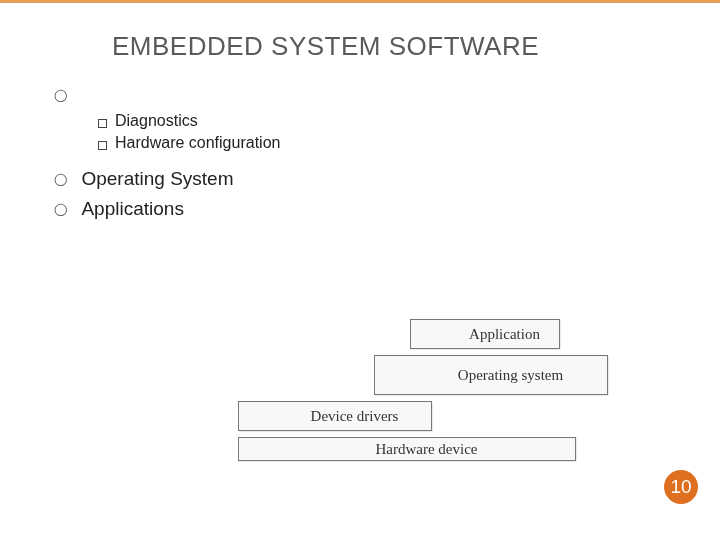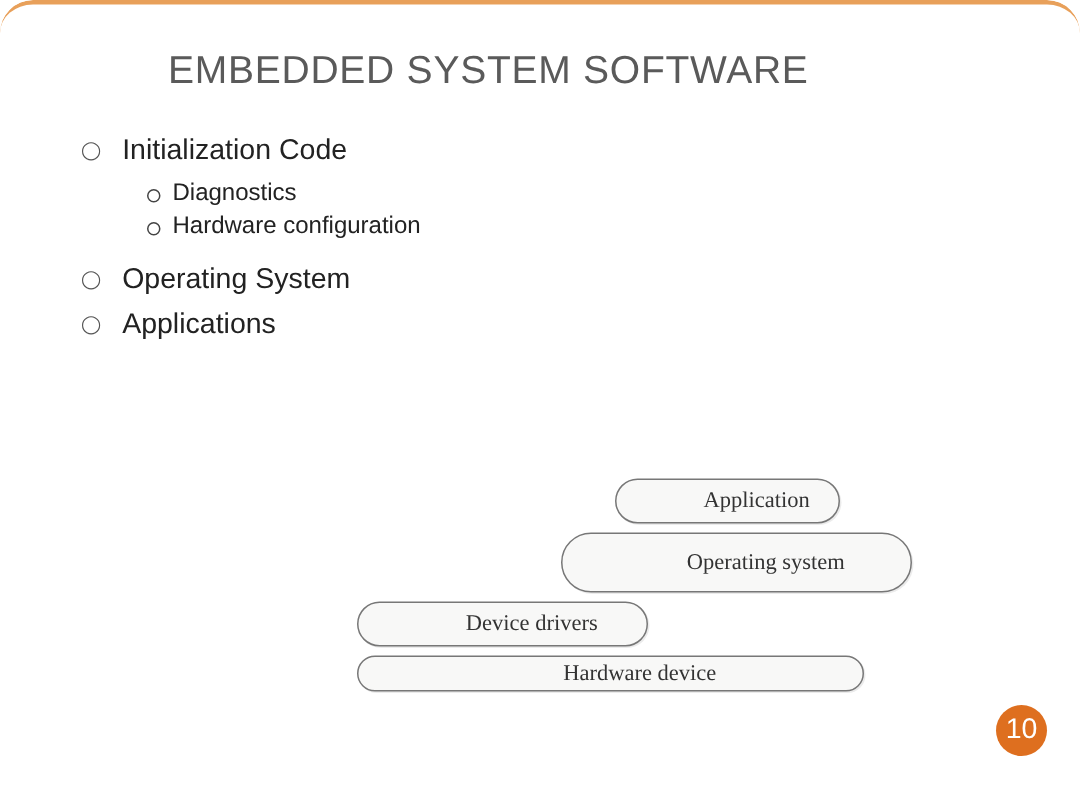--- a/index.html
+++ b/index.html
@@ -1,15 +1,15 @@
 <!DOCTYPE html>
 <html><head>
 <meta charset="utf-8">
 <style>
-  * { box-sizing: border-box; margin: 0; padding: 0; border-radius: 22px; }
+  * { box-sizing: border-box; margin: 0; padding: 0; }
   body {
     width: 720px;
     height: 540px;
     background: #ffffff;
     font-family: Arial, Helvetica, sans-serif;
     position: relative;
     overflow: hidden;
   }
   .slide {
     width: 720px;
@@ -112,21 +112,20 @@
 <body>
 
 <div class="slide">
 
   <h1 class="title">EMBEDDED SYSTEM SOFTWARE</h1>
 
   <div class="content">
 
     <div class="bullet-l1">
       <span class="marker">◯</span>
-      <span>Initialization Code</span>
     </div>
 
     <div class="bullet-l2">
       <span class="marker"></span>
       <span>Diagnostics</span>
     </div>
     <div class="bullet-l2">
       <span class="marker"></span>
       <span>Hardware configuration</span>
     </div>

